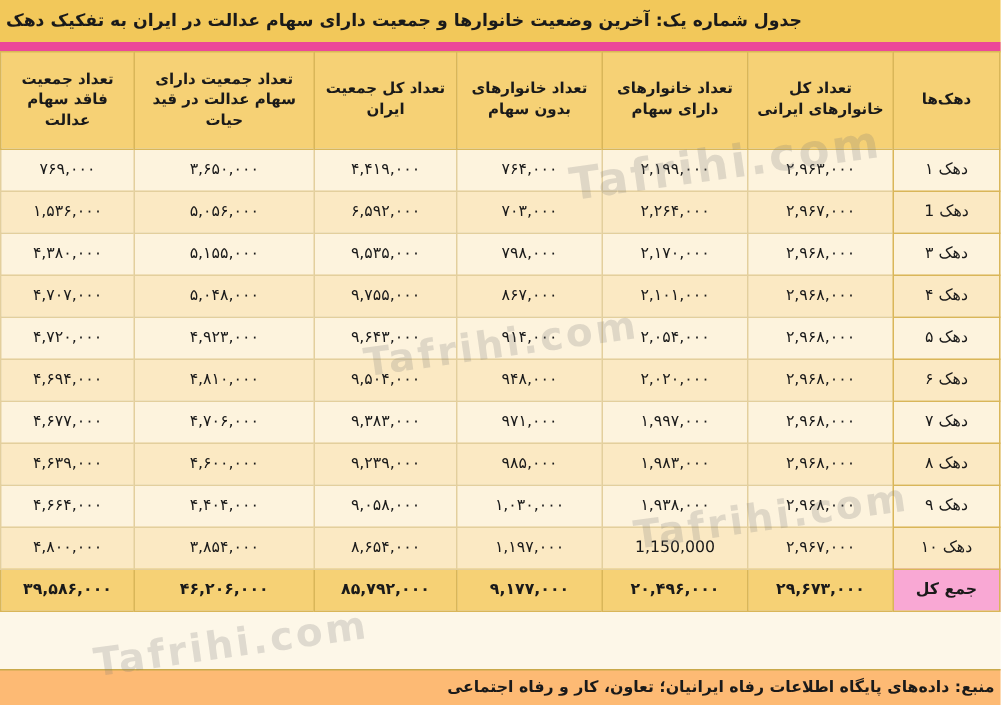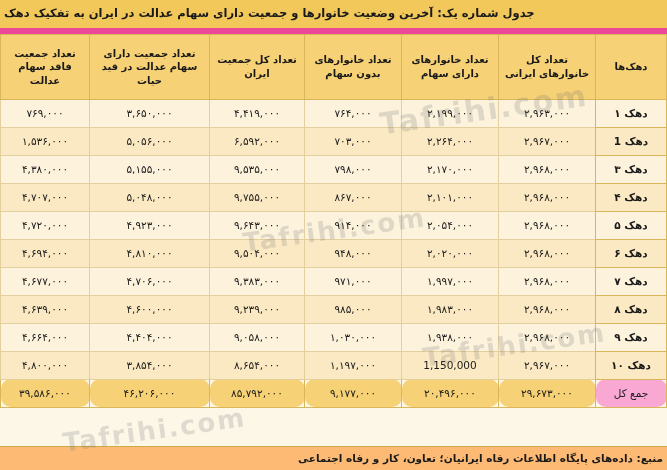--- a/index.html
+++ b/index.html
@@ -55,27 +55,26 @@
     text-align: center;
     padding: 3px 2px;
     height: 21px;
     vertical-align: middle;
     white-space: nowrap;
   }
   table.data tr.odd td { background: #fdf3dd; }
   table.data tr.even td { background: #fbe9c3; }
   table.data tr.total td {
     background: #f6d175;
-    font-weight: normal;
+    font-weight: bold;
     border-color: #d9b659;
-    border-radius: 10px;
   }
   table.data td.rowlabel {
     background: #f6d175;
-    font-weight: bold;
+    font-weight: normal;
     border-color: #d9b659;
   }
   table.data tr.total td.rowlabel { background: #f9a8d4; margin-left: 16px; }
   .note {
     padding: 7px 10px 4px 10px;
     font-size: 10.5px;
     color: #111;
     font-weight: bold;
     line-height: 1.6;
     text-align: right;

